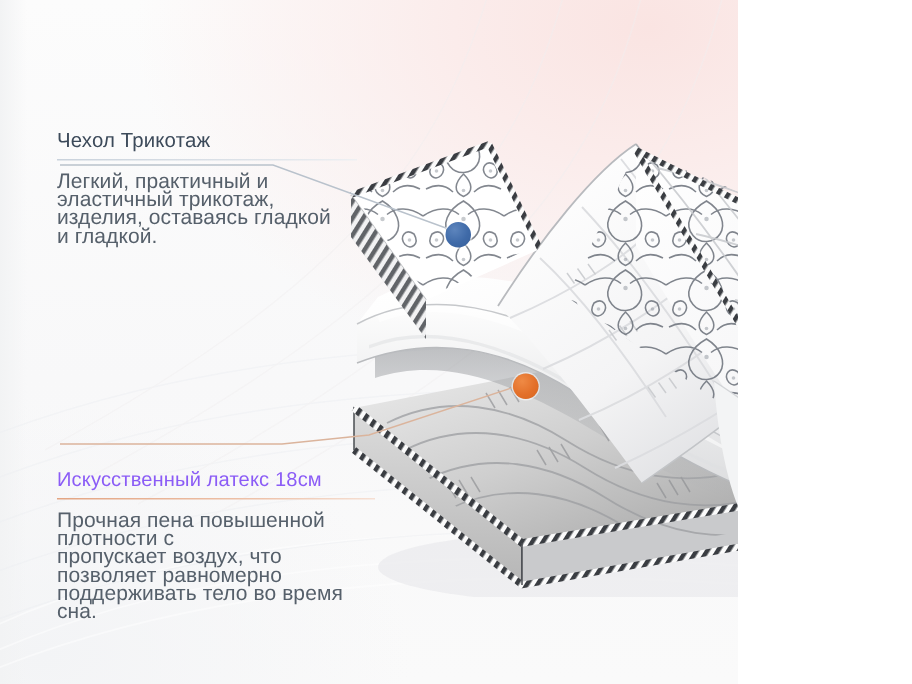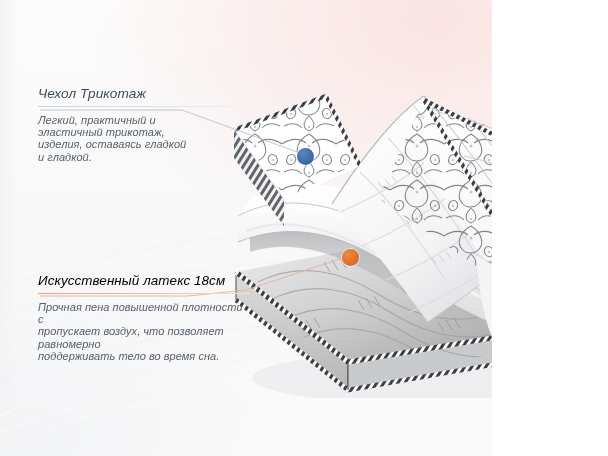--- a/index.html
+++ b/index.html
@@ -4,21 +4,20 @@
 <style>
   html,body{margin:0;padding:0;}
   body{
     width:608px;height:456px;overflow:hidden;
     font-family:"Liberation Sans","DejaVu Sans",sans-serif;
     background:#ffffff;
   }
   #stage{
     position:relative;width:492px;height:456px;overflow:hidden;
     background:#fbfbfb;
-    font-style:italic;
   }
   
   .bg-base{
     position:absolute;inset:0;
     background:
       radial-gradient(120% 90% at 88% 4%, #fae4e2 0%, #fbeceb 22%, rgba(251,240,239,0) 58%),
       radial-gradient(80% 60% at 6% 96%, #f3f4f6 0%, rgba(246,247,248,0) 62%),
       linear-gradient(180deg,#fcfcfc 0%,#f8f8f9 55%,#fafafa 100%);
   }
   .bg-left-edge{
@@ -31,30 +30,30 @@
 
   
   .callout{position:absolute;}
   #callout-cover{left:38px;top:86px;width:200px;}
   #callout-latex{left:38px;top:273px;width:212px;}
 
   .callout-title{
     font-size:13.6px;font-weight:400;letter-spacing:.1px;
     color:#3c4a5a;margin:0 0 5px 0;white-space:nowrap;
   }
-  #callout-latex .callout-title{color:#000000;font-size:13.4px;}
+  #callout-latex .callout-title{color:#8b5cf6;font-size:13.4px;margin-top:39px;}
   .callout-rule{height:1px;width:100%;margin:0 0 7px 0;}
   #callout-cover .callout-rule{
     background:linear-gradient(90deg,#c9d2dc 0%,#dfe4ea 70%,#eef0f3 100%);
   }
   #callout-latex .callout-rule{
     background:linear-gradient(90deg,#e3a583 0%,#eec3ab 65%,#f6e0d4 100%);
   }
   .callout-body{
-    font-size:11px;line-height:12.2px;color:#56606b;
+    font-size:14px;line-height:12.2px;color:#56606b;
     margin:0;letter-spacing:.05px;
   }
   .callout-body span{display:block;}
 
   
   #leaders{position:absolute;inset:0;pointer-events:none;}
   #leaders svg{width:608px;height:456px;display:block;}
   .dot{
     position:absolute;border-radius:50%;
   }

